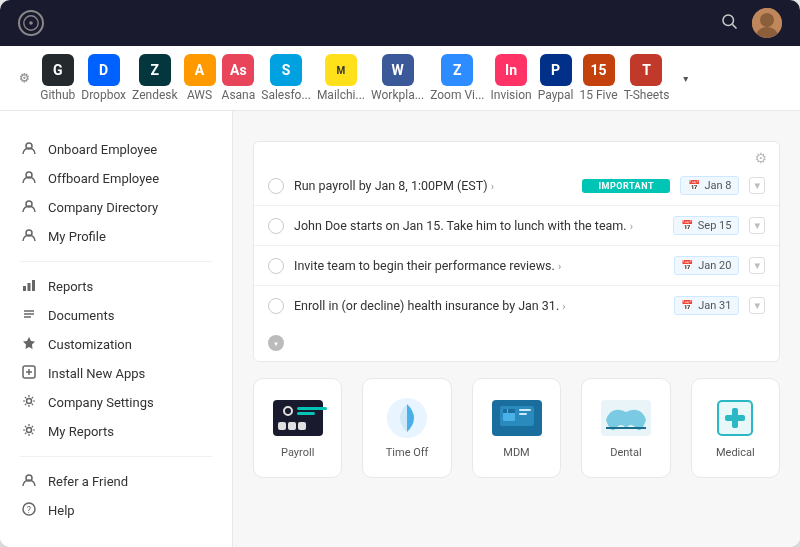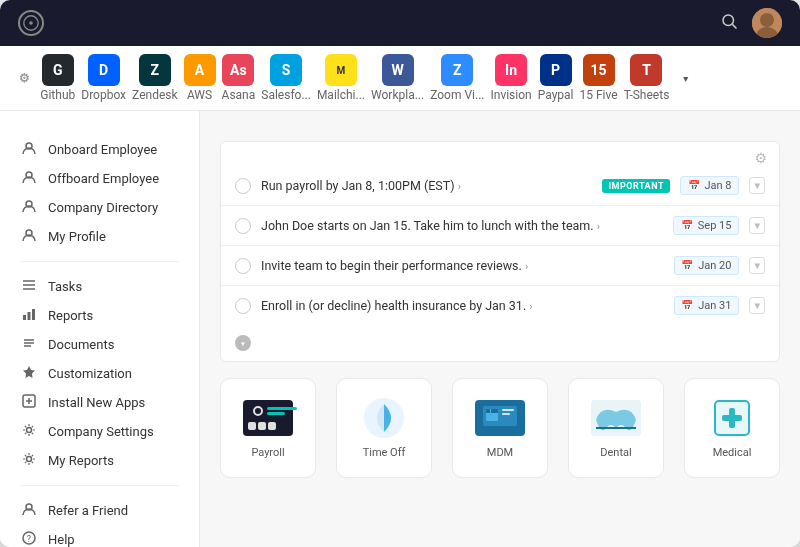--- a/index.html
+++ b/index.html
@@ -138,21 +138,21 @@
       gap: 2px;
     }
     
     .main-area {
       display: flex;
       flex: 1;
       overflow: hidden;
     }
     
     .sidebar {
-      width: 200px;
+      width: 233px;
       background: #fff;
       border-right: 1px solid #e8e8e8;
       padding: 16px 0;
       overflow-y: auto;
       flex-shrink: 0;
     }
     .sidebar-section-title {
       font-size: 10px;
       font-weight: 700;
       color: #999;
@@ -229,21 +229,21 @@
       flex: 1;
       font-size: 12.5px;
       color: #333;
     }
     .todo-text .arrow { color: #999; font-size: 11px; }
     .badge-important {
       background: #00c4b4;
       color: #fff;
       font-size: 9px;
       font-weight: 700;
-      padding: 2px 6px;
+      padding: 2px 16px;
       border-radius: 3px;
       letter-spacing: 0.5px;
     }
     .todo-date {
       display: flex;
       align-items: center;
       gap: 4px;
       font-size: 11px;
       color: #555;
       background: #f0f8ff;
@@ -513,28 +513,20 @@
               </svg></span>
             <span>My Profile</span>
           </div>
         </div>
 
       <div class="sidebar-divider"></div>
 
       <div id="sidebar-group2">
           <div class="sidebar-item">
             <span class="sidebar-item-icon"><svg width="14" height="14" viewBox="0 0 14 14" fill="none">
-                <line x1="1" y1="3" x2="13" y2="3" stroke="#666" stroke-width="1.5"></line>
-                <line x1="1" y1="7" x2="13" y2="7" stroke="#666" stroke-width="1.5"></line>
-                <line x1="1" y1="11" x2="13" y2="11" stroke="#666" stroke-width="1.5"></line>
-              </svg></span>
-            <span>Tasks</span>
-          </div>
-          <div class="sidebar-item">
-            <span class="sidebar-item-icon"><svg width="14" height="14" viewBox="0 0 14 14" fill="none">
                 <rect x="1" y="8" width="3" height="5" fill="#666"></rect>
                 <rect x="5.5" y="5" width="3" height="8" fill="#666"></rect>
                 <rect x="10" y="2" width="3" height="11" fill="#666"></rect>
               </svg></span>
             <span>Reports</span>
           </div>
           <div class="sidebar-item">
             <span class="sidebar-item-icon"><svg width="14" height="14" viewBox="0 0 14 14" fill="none">
                 <line x1="2" y1="4" x2="12" y2="4" stroke="#666" stroke-width="1.5"></line>
                 <line x1="2" y1="7" x2="12" y2="7" stroke="#666" stroke-width="1.5"></line>

